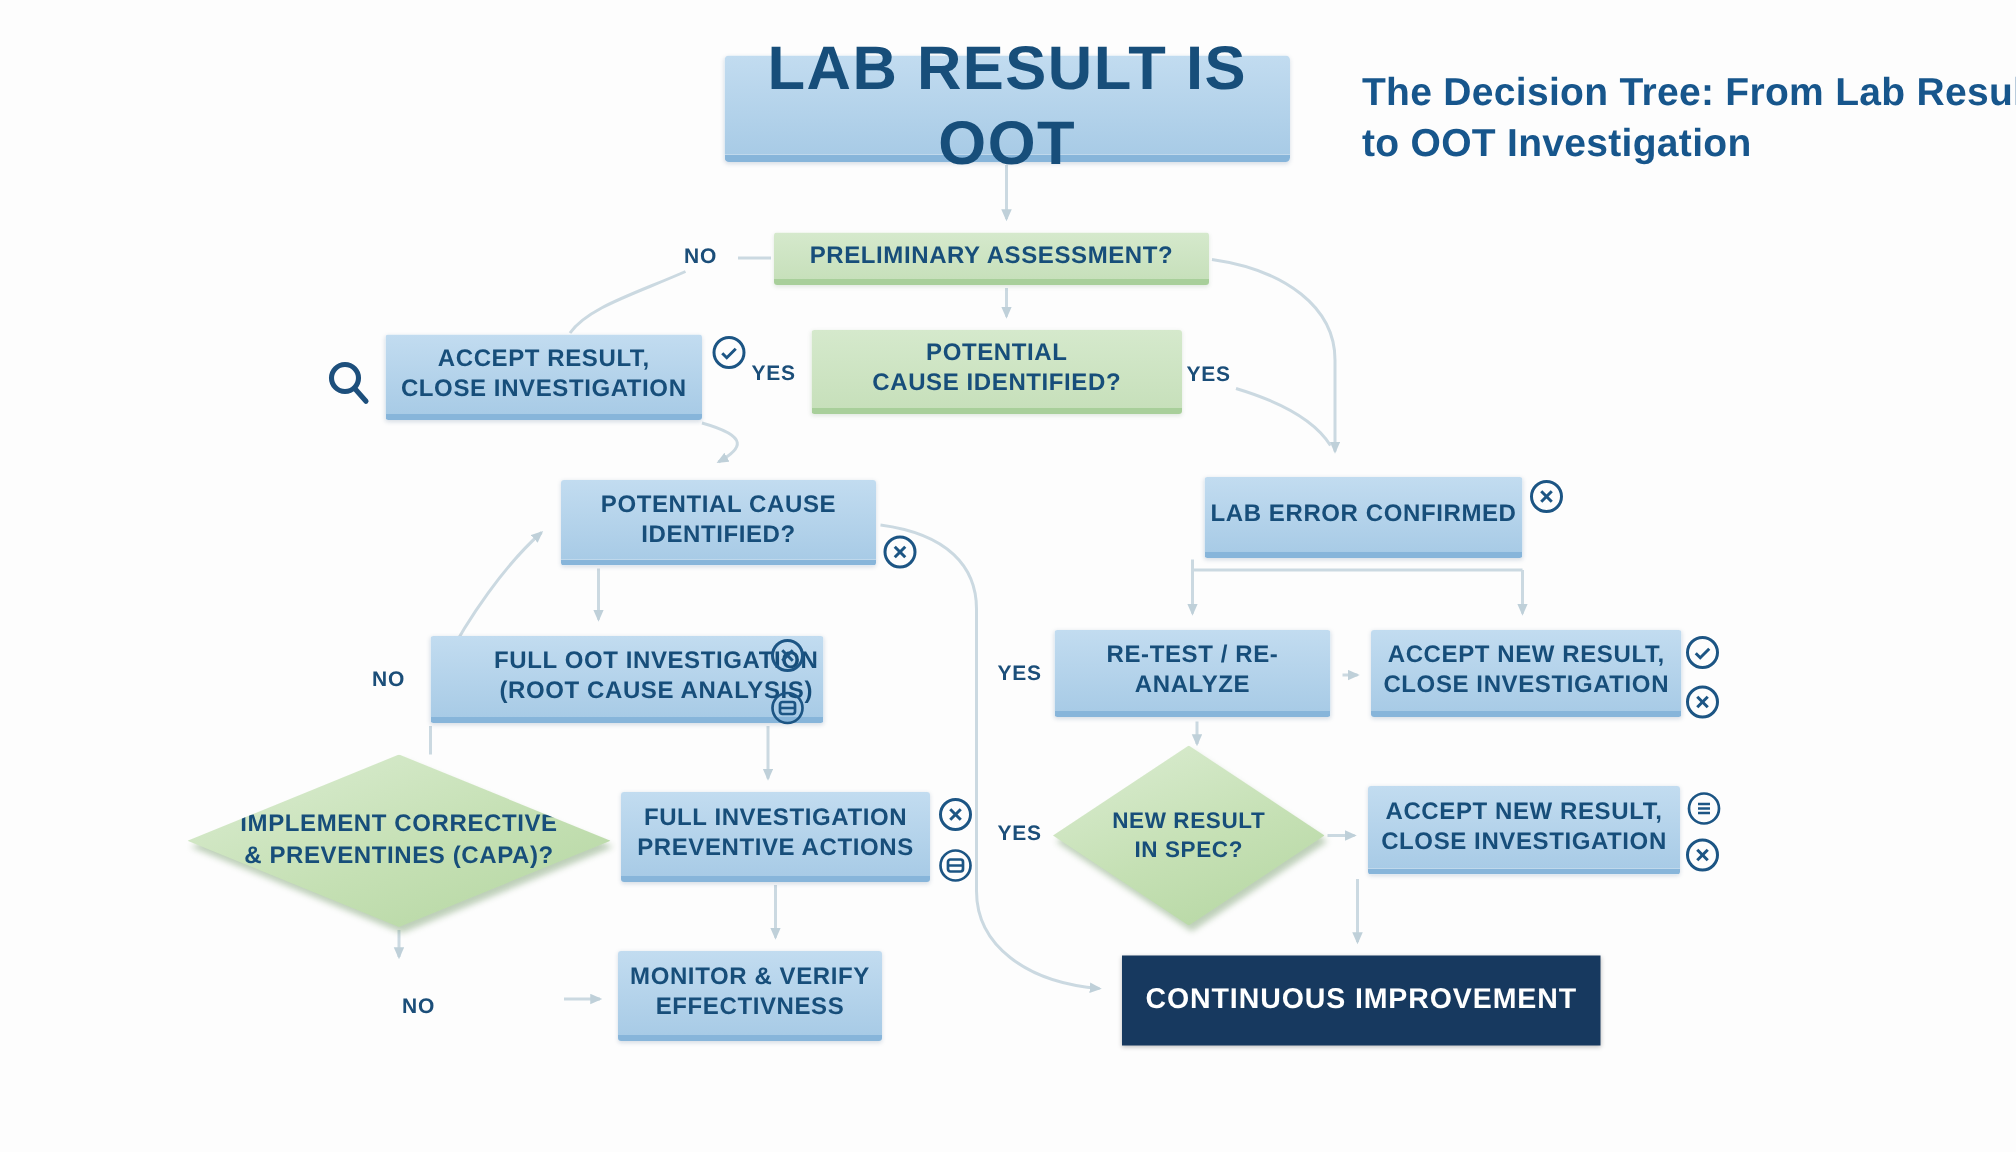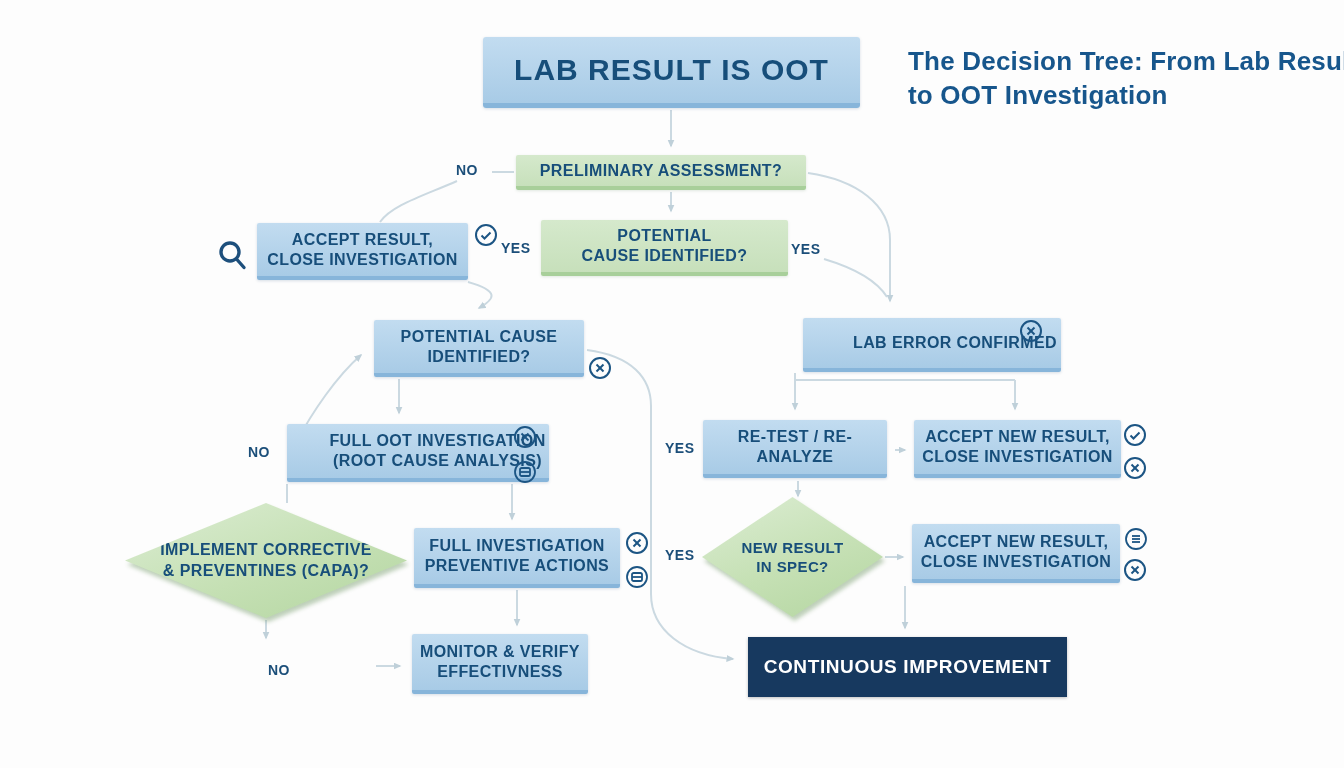--- a/index.html
+++ b/index.html
@@ -18,21 +18,21 @@
     background:linear-gradient(180deg,#c2dcf0 0%,#a8cbe6 100%);
     border-bottom:4px solid #87b5da;border-radius:2px;
     box-shadow:0 1px 3px rgba(40,80,120,.18);
   }
   .green{
     background:linear-gradient(180deg,#d5e9cc 0%,#c7e0bb 100%);
     border-bottom:4px solid #a8cf9a;border-radius:2px;
     box-shadow:0 1px 3px rgba(60,110,60,.15);
   }
   .navy{background:#17395f;color:#ffffff;letter-spacing:.6px;box-shadow:0 1px 3px rgba(0,0,0,.25);justify-content:center;}
-  .start-box{font-size:30px;letter-spacing:1px;border-bottom-width:5px;border-radius:3px;}
+  .start-box{font-size:41px;letter-spacing:1px;border-bottom-width:5px;border-radius:3px;}
   .diamond-wrap{position:absolute;z-index:2;filter:drop-shadow(2px 4px 2px rgba(110,150,100,.45));}
   .diamond{
     width:100%;height:100%;display:flex;flex-direction:column;align-items:center;justify-content:center;
     text-align:center;font-weight:bold;color:#174e7a;letter-spacing:.4px;line-height:1.3;
     clip-path:polygon(50% 0,100% 50%,50% 100%,0 50%);
     background:linear-gradient(160deg,#dcedd3 0%,#c5e0b4 55%,#b4d6a1 100%);
   }
   .edge-label{position:absolute;z-index:3;font-weight:bold;font-size:14px;color:#1b4e79;letter-spacing:.5px;}
   .icon{position:absolute;z-index:3;width:24px;height:24px;}
   .icon svg{display:block;}
@@ -122,21 +122,21 @@
   <div class="node blue fs16" style="left:414px;top:528px;width:206px;height:56px;">
     <span>FULL INVESTIGATION</span>
     <span>PREVENTIVE ACTIONS</span>
   </div>
 
   <div class="node blue fs16" style="left:412px;top:634px;width:176px;height:56px;">
     <span>MONITOR &amp; VERIFY</span>
     <span>EFFECTIVNESS</span>
   </div>
 
-  <div class="node blue fs16" style="left:803px;top:318px;width:212px;height:50px;padding-left:46px;">
+  <div class="node blue fs16" style="left:803px;top:318px;width:212px;height:50px;">
     <span>LAB ERROR CONFIRMED</span>
   </div>
 
   <div class="node blue fs16" style="left:703px;top:420px;width:184px;height:54px;">
     <span>RE-TEST / RE-ANALYZE</span>
   </div>
 
   <div class="node blue fs16" style="left:914px;top:420px;width:207px;height:54px;">
     <span>ACCEPT NEW RESULT,</span>
     <span>CLOSE INVESTIGATION</span>

